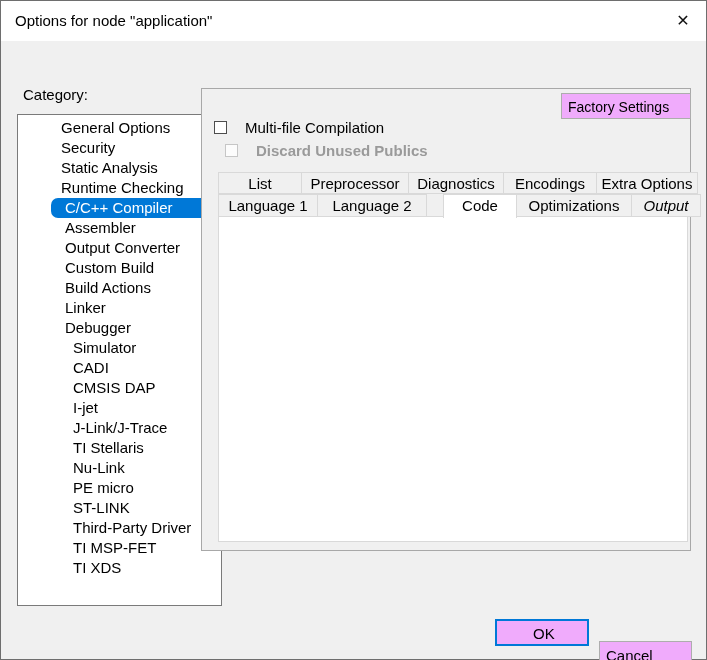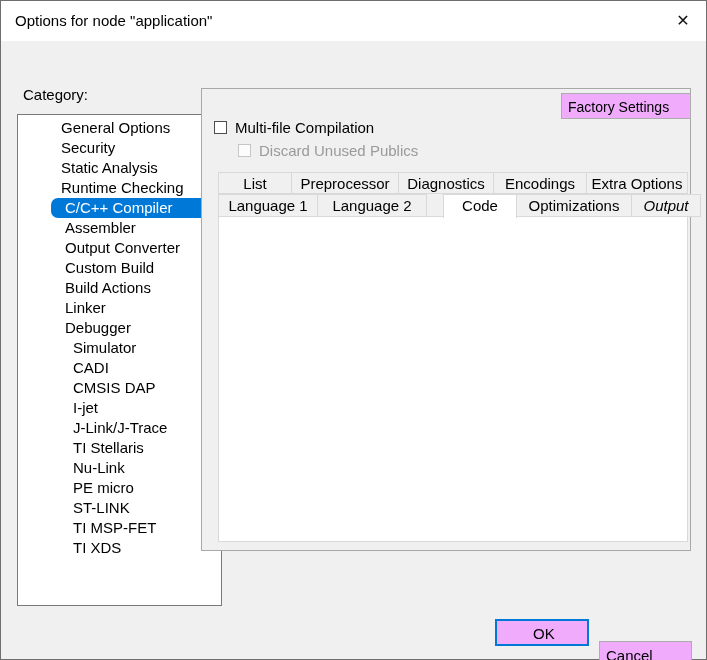--- a/index.html
+++ b/index.html
@@ -21,32 +21,32 @@
   .list-item.lvl1{padding-left:14px;border-radius:7px;}
   .list-item.lvl2{padding-left:22px;}
   .list-item.selected{background:#0078d7;color:#fff;}
   
   .panel{position:absolute;left:200px;top:87px;width:490px;height:463px;border:1px solid #a8a8a8;
          box-sizing:border-box;background:#f0f0f0;}
   .btn{background:#f0abfc;border:1px solid #adadad;font-size:14px;color:#000;text-align:left;
        font-family:inherit;}
   .factory-btn{position:absolute;left:560px;top:92px;width:130px;height:26px;line-height:24px;}
   
-  .row{display:flex;align-items:center;gap:8px;font-size:15px;color:#000;white-space:nowrap;}
+  .row{display:flex;align-items:center;gap:18px;font-size:15px;color:#000;white-space:nowrap;}
   .row.disabled{color:#9a9a9a;}
   .cb{width:13px;height:13px;background:#fff;border:1px solid #4d4d4d;box-sizing:border-box;
       position:relative;flex:0 0 auto;}
   .row.disabled .cb{border-color:#c6c6c6;background:#fcfcfc;}
   .cb.on::after{content:"✓";position:absolute;left:0px;top:-3px;font-size:13px;color:#707070;}
   .radio{width:13px;height:13px;border-radius:50%;background:#fff;border:1px solid #c3c3c3;
          box-sizing:border-box;position:relative;flex:0 0 auto;}
   .radio.sel::after{content:"";position:absolute;left:2px;top:2px;width:7px;height:7px;border-radius:50%;
          background:#a0a0a0;}
   .mf-row{position:absolute;left:213px;top:118px;}
-  .du-row{position:absolute;left:237px;top:141px;}
+  .du-row{position:absolute;left:224px;top:141px;font-weight:bold;}
   
   .tabrow{position:absolute;left:217px;display:flex;}
   .tabrow1{top:171px;height:22px;}
   .tabrow2{top:193px;height:23px;}
   .tab{box-sizing:border-box;border:1px solid #d9d9d9;background:#f0f0f0;font-size:15px;color:#000;
        text-align:center;line-height:21px;margin-left:-1px;}
   .tab:first-child{margin-left:0;}
   .tabrow2 .tab{line-height:22px;}
   .tab.active{background:#ffffff;border-bottom:none;height:24px;position:relative;z-index:3;margin-left:16px;}
   .tabpage{position:absolute;left:217px;top:215px;width:470px;height:326px;background:#fff;
@@ -95,40 +95,41 @@
       <div class="list-item lvl1">Debugger</div>
       <div class="list-item lvl2">Simulator</div>
       <div class="list-item lvl2">CADI</div>
       <div class="list-item lvl2">CMSIS DAP</div>
       <div class="list-item lvl2">I-jet</div>
       <div class="list-item lvl2">J-Link/J-Trace</div>
       <div class="list-item lvl2">TI Stellaris</div>
       <div class="list-item lvl2">Nu-Link</div>
       <div class="list-item lvl2">PE micro</div>
       <div class="list-item lvl2">ST-LINK</div>
+      <div class="list-item lvl2">Third-Party Driver</div>
       <div class="list-item lvl2">TI MSP-FET</div>
       <div class="list-item lvl2">TI XDS</div>
     </div>
 
   <div class="panel"></div>
 
   <button class="btn factory-btn">Factory Settings</button>
 
   <div class="row mf-row">
     <span class="cb"></span>
     <span>Multi-file Compilation</span>
   </div>
 
   <div class="row du-row disabled">
     <span class="cb"></span>
     <span>Discard Unused Publics</span>
   </div>
 
   <div class="tabrow tabrow1" id="tabrow1">
-      <div class="tab" style="width: 74px;">List</div>
+      <div class="tab" style="width: 84px;">List</div>
       <div class="tab" style="width: 108px;">Preprocessor</div>
       <div class="tab" style="width: 96px;">Diagnostics</div>
       <div class="tab" style="width: 94px;">Encodings</div>
       <div class="tab" style="width: 102px;">Extra Options</div>
     </div>
   <div class="tabrow tabrow2" id="tabrow2">
       <div class="tab" style="width: 100px;">Language 1</div>
       <div class="tab" style="width: 110px;">Language 2</div>
       <div class="tab active" style="width: 74px;">Code</div>
       <div class="tab" style="width: 116px;">Optimizations</div>

